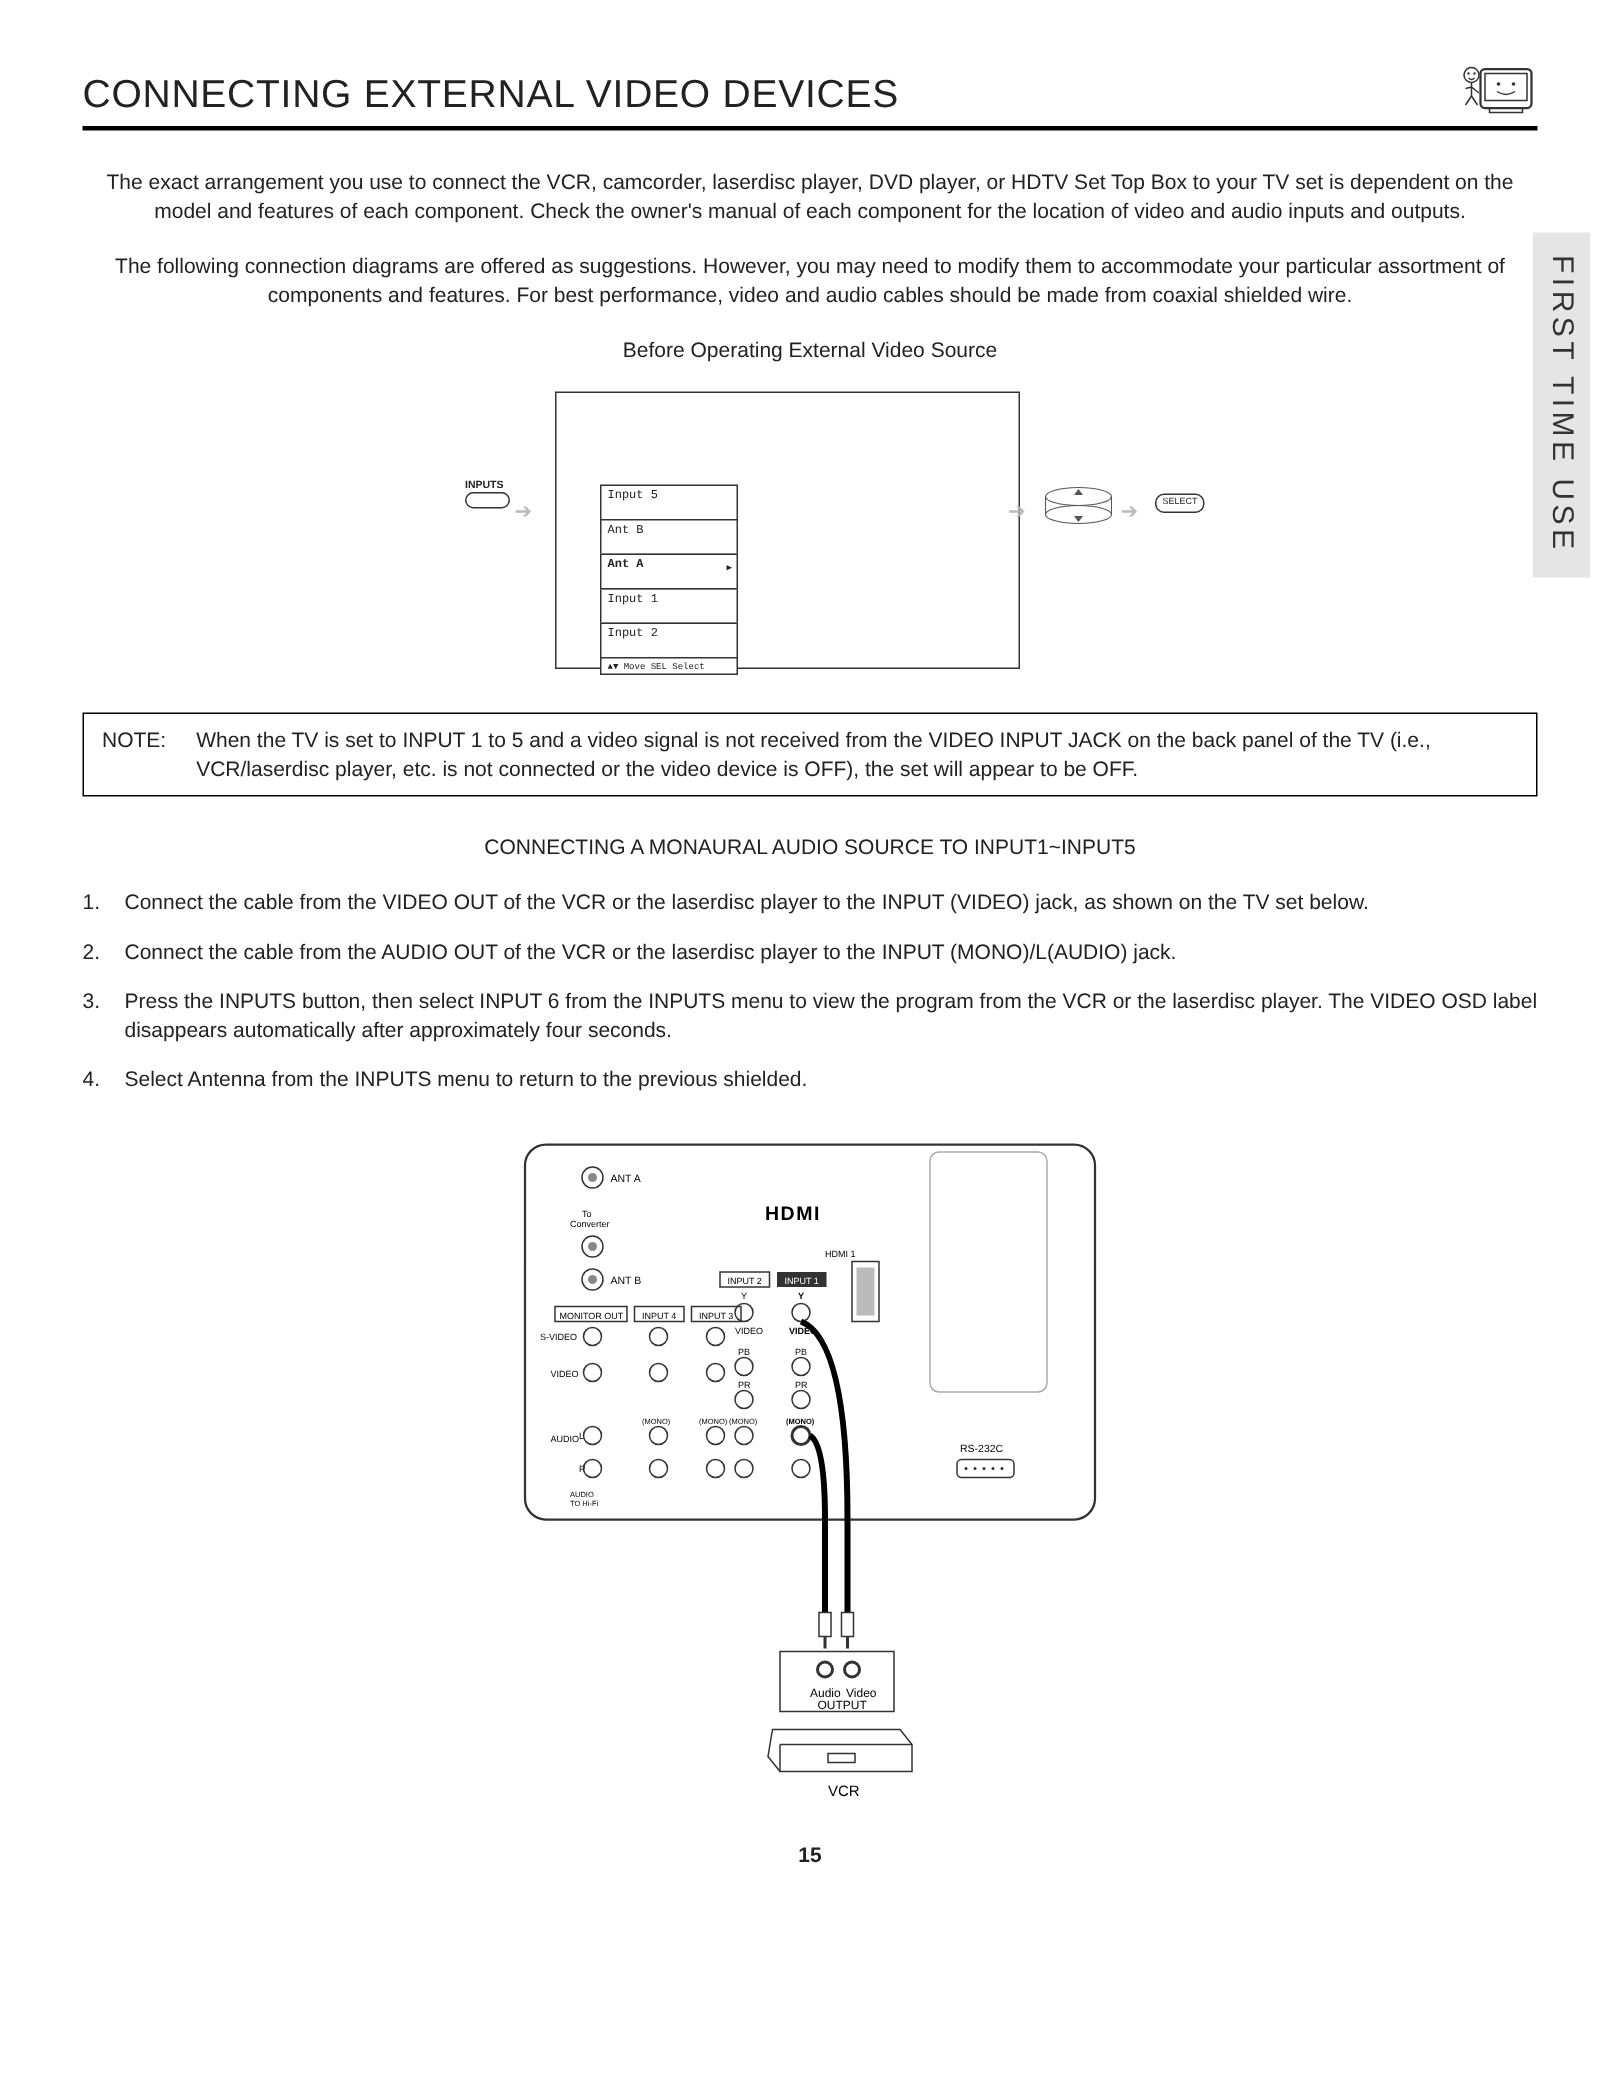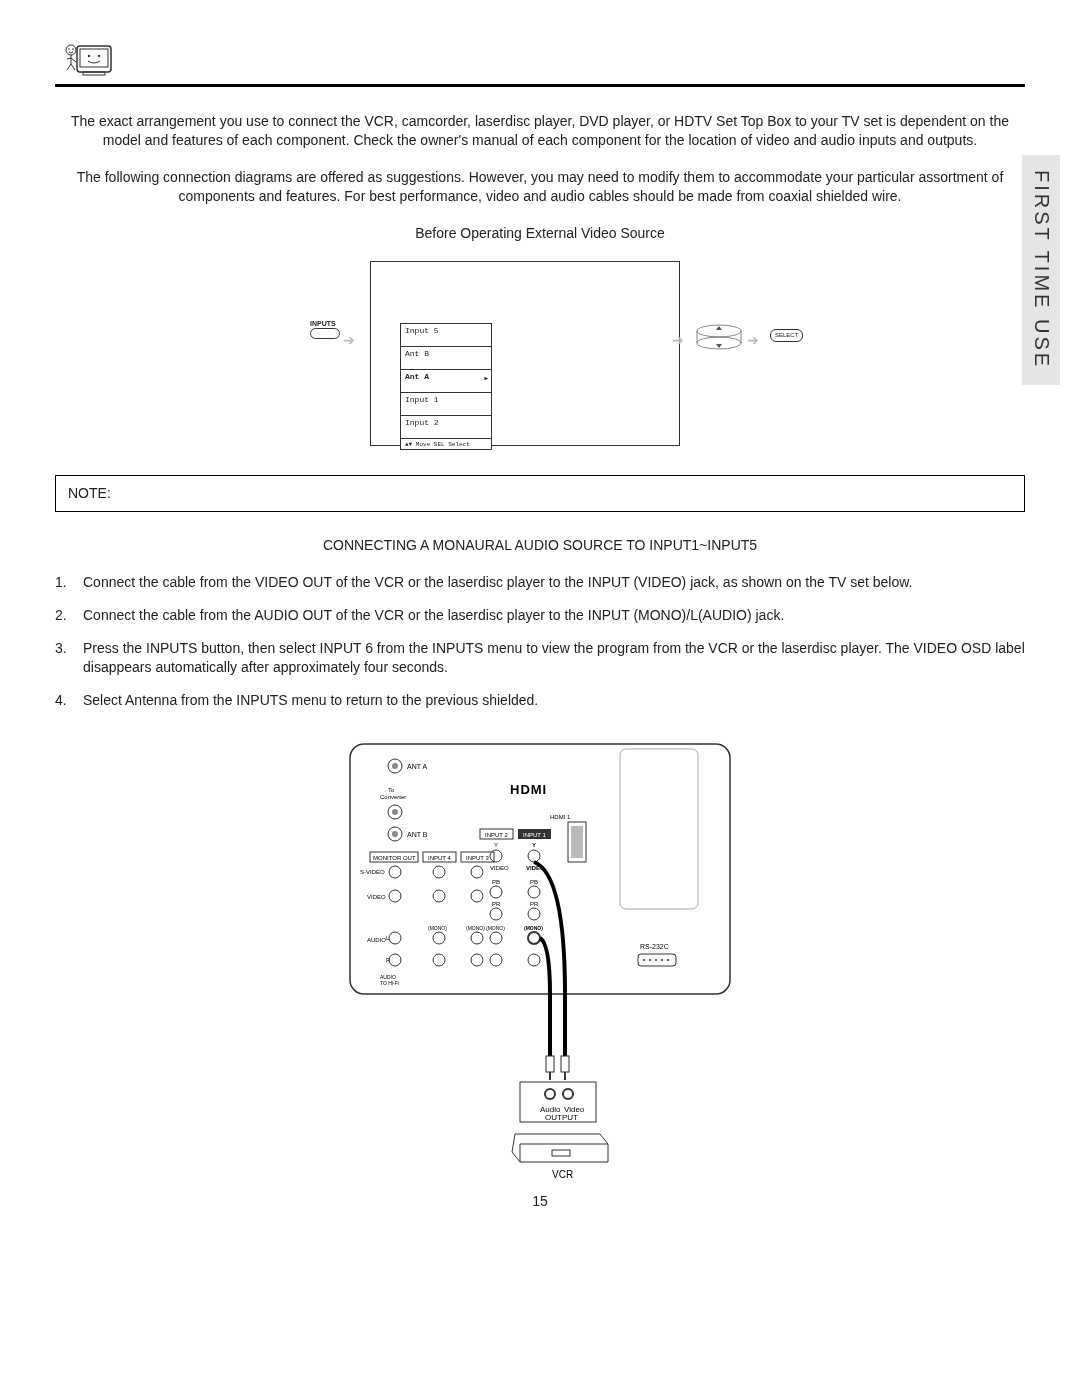--- a/index.html
+++ b/index.html
@@ -142,26 +142,27 @@
   .note-text { flex: 1; }
   .ol { padding-left: 0; margin: 0 0 24px 0; }
   .ol li { list-style: none; display: flex; margin-bottom: 14px; }
   .ol li .num { width: 28px; flex-shrink: 0; }
   .ol li .txt { flex: 1; }
   .diagram2 {
     width: 400px;
     margin: 10px auto 0 auto;
   }
   .diagram2 svg { display: block; }
-  .pagenum { text-align: center; margin-top: 8px; font-size: 14px; }
+  .pagenum { text-align: center; margin-top: 24px; font-size: 14px; font-weight: bold; }
 </style>
 </head>
 <body>
 
 <div class="header-row">
+  <h1>CONNECTING EXTERNAL VIDEO DEVICES</h1>
   <span class="header-icon">
     <svg width="60" height="40" viewBox="0 0 60 40">
       <rect x="22" y="6" width="34" height="26" rx="3" fill="none" stroke="#333" stroke-width="1.5"></rect>
       <rect x="25" y="9" width="28" height="18" fill="none" stroke="#333"></rect>
       <circle cx="34" cy="16" r="1.2" fill="#333"></circle>
       <circle cx="44" cy="16" r="1.2" fill="#333"></circle>
       <path d="M33 21 Q39 25 45 21" fill="none" stroke="#333" stroke-width="1"></path>
       <rect x="28" y="32" width="22" height="3" fill="none" stroke="#333"></rect>
       <circle cx="16" cy="10" r="5" fill="none" stroke="#333"></circle>
       <circle cx="14" cy="9" r="0.8" fill="#333"></circle>
@@ -207,20 +208,21 @@
       <line x1="2" y1="8" x2="2" y2="20" stroke="#555" stroke-width="0.7"></line>
       <line x1="46" y1="8" x2="46" y2="20" stroke="#555" stroke-width="0.7"></line>
     </svg>
   </div>
   <div class="d1-arrow3">➔</div>
   <div class="d1-select">SELECT</div>
 </div>
 
 <div class="note-box">
   <div class="note-label">NOTE:</div>
+  <div class="note-text">When the TV is set to INPUT 1 to 5 and a video signal is not received from the VIDEO INPUT JACK on the back panel of the TV (i.e., VCR/laserdisc player, etc. is not connected or the video device is OFF), the set will appear to be OFF.</div>
 </div>
 
 <p>CONNECTING A MONAURAL AUDIO SOURCE TO INPUT1~INPUT5</p>
 
 <ol class="ol">
   <li>
       <span class="num">1.</span>
       <span class="txt">Connect the cable from the VIDEO OUT of the VCR or the laserdisc player to the INPUT (VIDEO) jack, as shown on the TV set below.</span>
     </li>
   <li>

